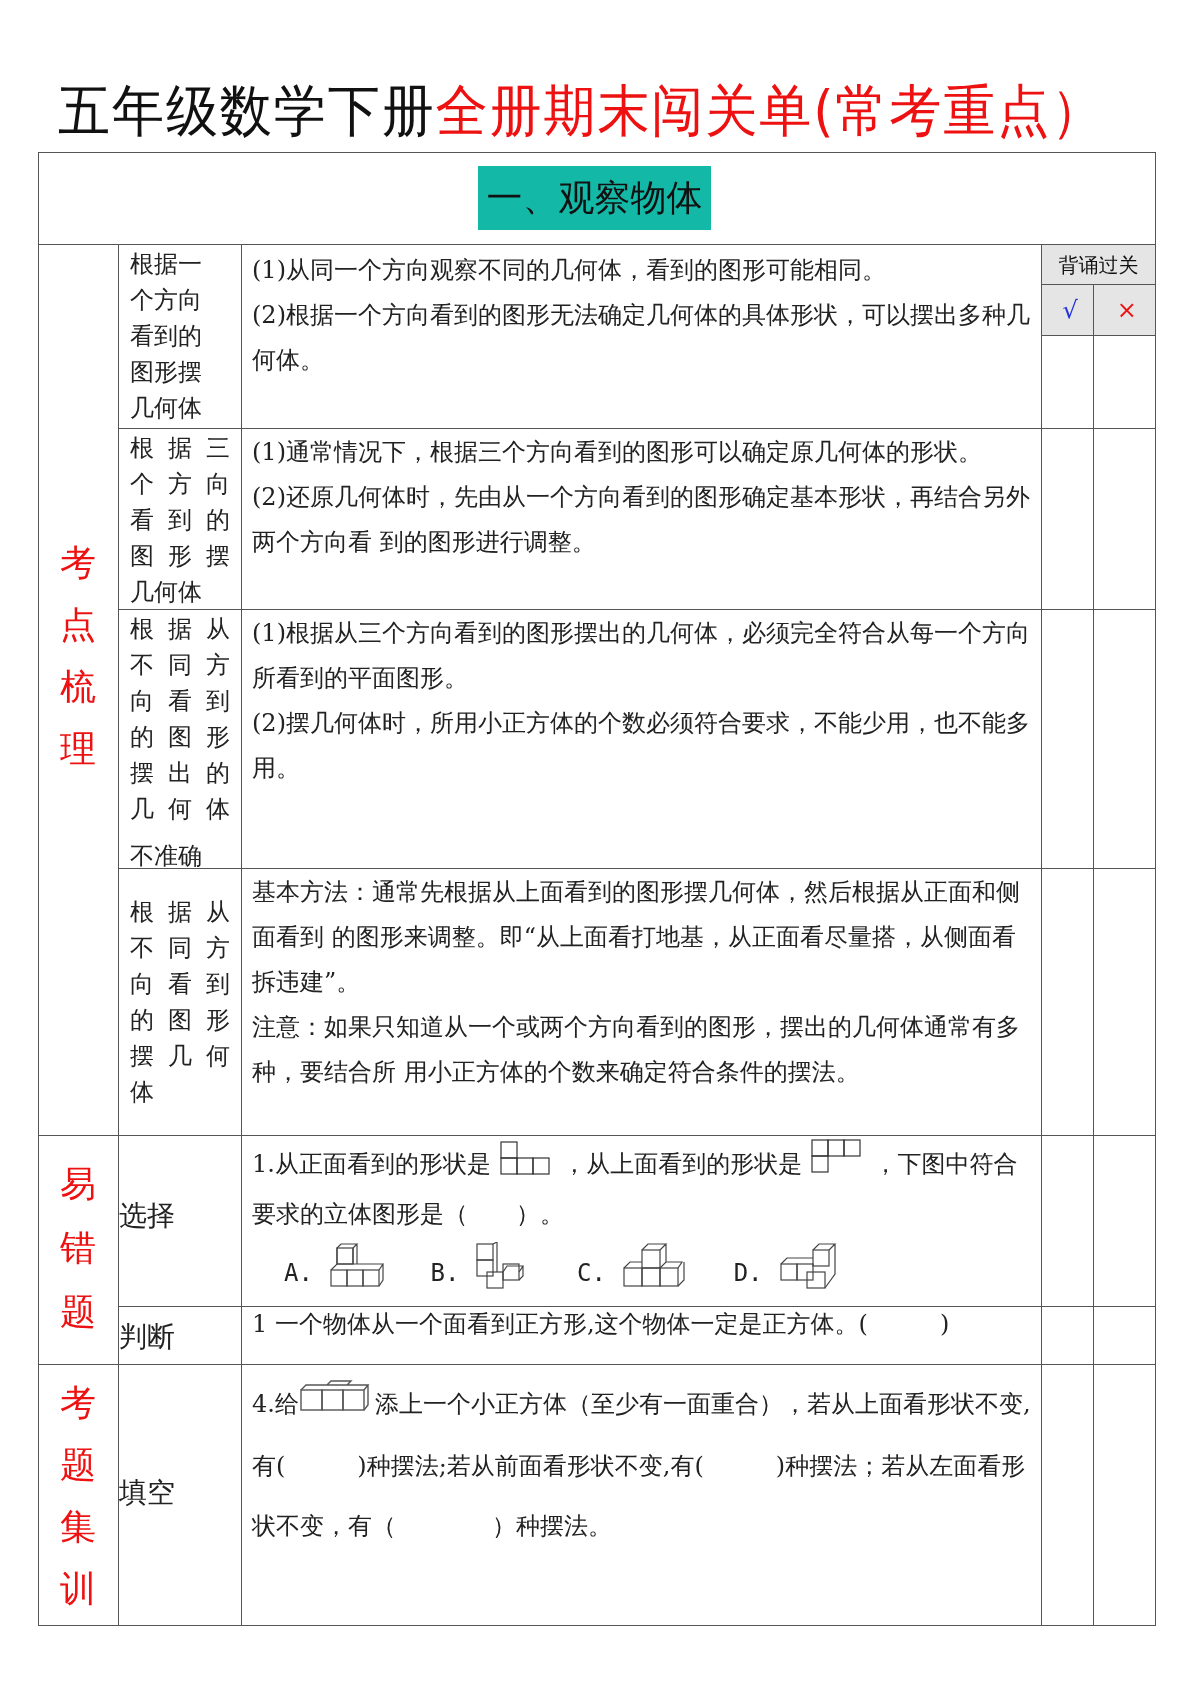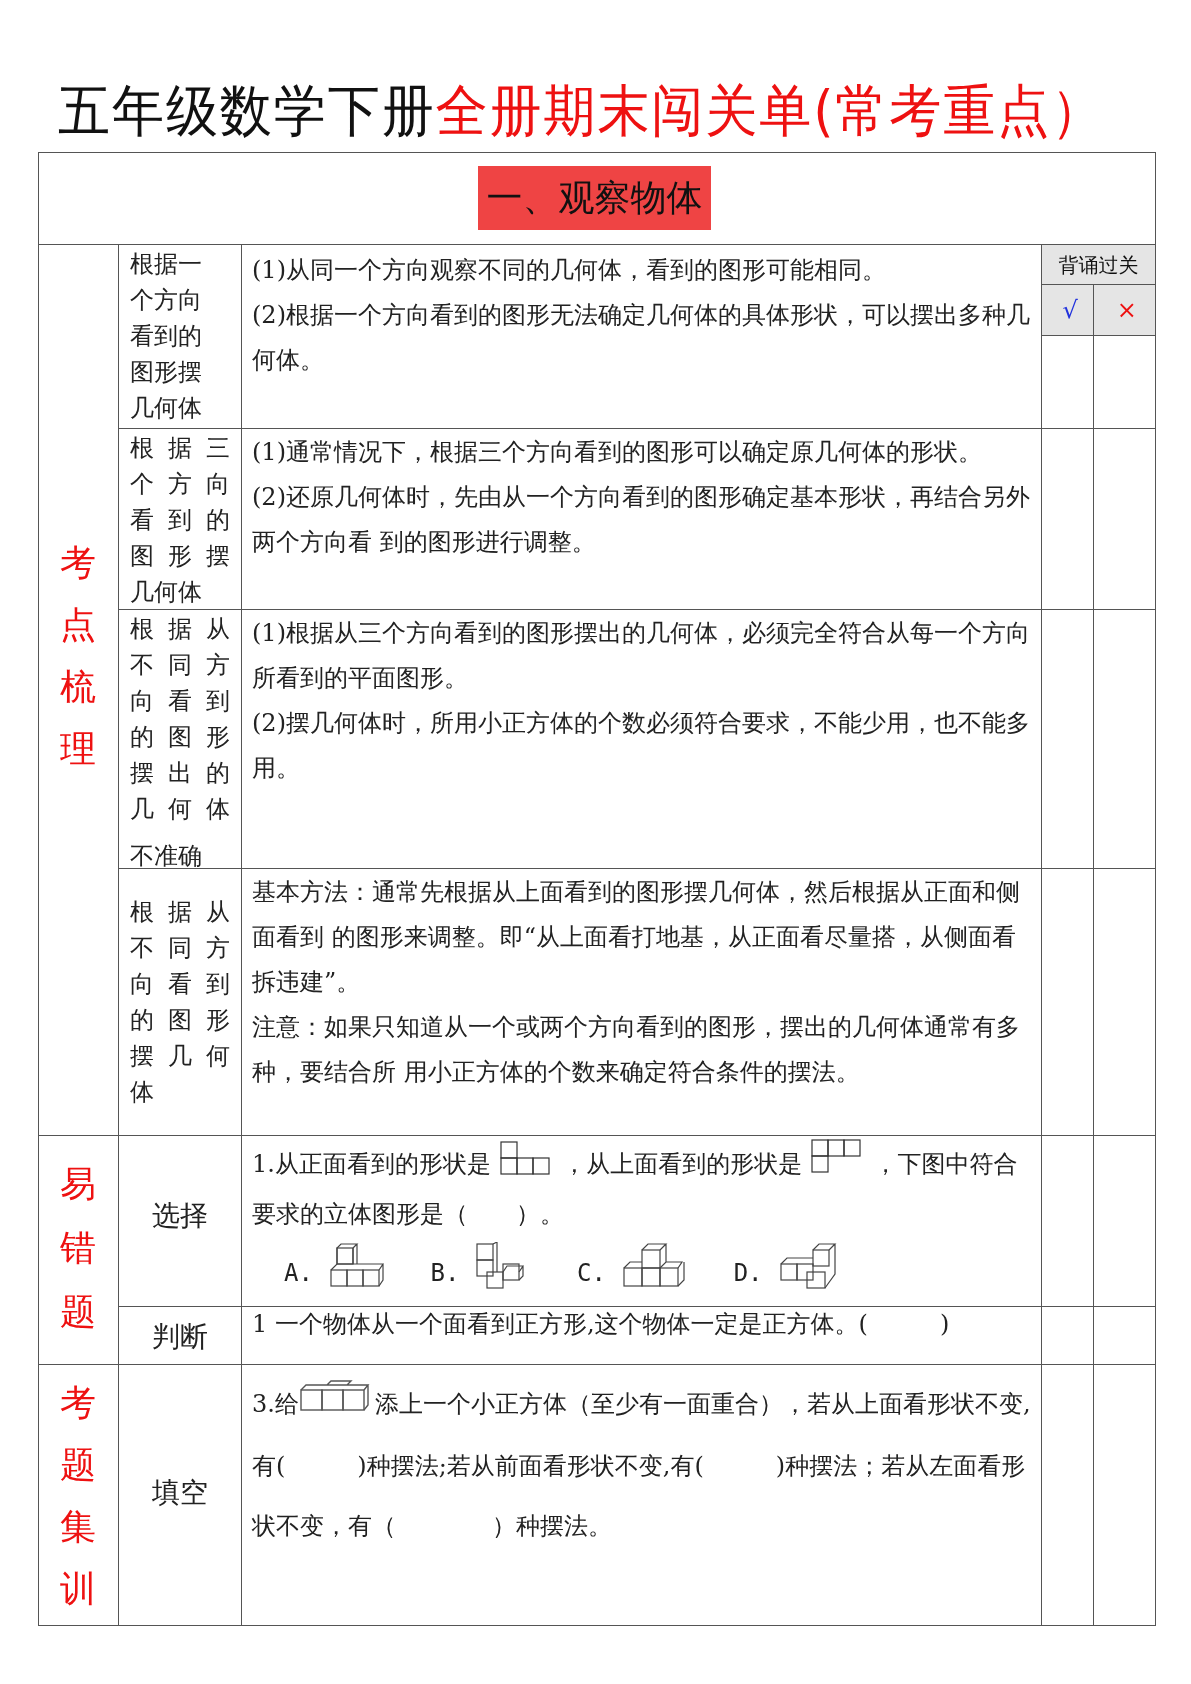--- a/index.html
+++ b/index.html
@@ -6,31 +6,31 @@
   body { width:1191px; height:1684px; position:relative; overflow:hidden;
          font-family:"DejaVu Serif","Liberation Serif",serif; color:#1a1a1a; }
   .title { position:absolute; left:58px; top:76px; font-size:56px; line-height:70px;
            font-family:"DejaVu Sans","Liberation Sans",sans-serif; letter-spacing:2px; white-space:nowrap; transform:scaleX(0.93); transform-origin:left; }
   .title .black { color:#111; }
   .title .red { color:#ee1111; }
   .sheet { position:absolute; left:38px; top:152px; width:1118px; height:1474px; }
   .box { position:absolute; border:1.5px solid #555; box-sizing:border-box; }
   .hline { position:absolute; height:0; border-top:1.5px solid #555; }
   .vline { position:absolute; width:0; border-left:1.5px solid #555; }
-  .section-title { position:absolute; left:440px; top:14px; width:233px; height:64px; background:#ef4444;
+  .section-title { position:absolute; left:440px; top:14px; width:233px; height:64px; background:#14b8a6;
                    font-size:36px; line-height:64px; text-align:center; color:#111;
                    font-family:"DejaVu Sans","Liberation Sans",sans-serif; }
   .vert-red { position:absolute; color:#ee1111; font-size:36px; width:60px; text-align:center;
               font-family:"DejaVu Serif","Liberation Serif",serif; }
   .vert-red span { display:block; }
   .topic { position:absolute; font-size:24px; line-height:36px; color:#222; }
   .topic.just { text-align:justify; text-align-last:justify; }
   .content { position:absolute; font-size:24px; line-height:45px; color:#222; }
   .content p { margin:0; }
-  .center-label { position:absolute; font-size:28px; color:#222; text-align:center; }
+  .center-label { position:absolute; font-size:28px; color:#222; }
   .check-head { position:absolute; background:#e5e5e5; }
   .check-title { position:absolute; left:0; width:100%; top:0; height:40px; text-align:center; line-height:40px; font-size:20px; color:#111;
                  font-family:"DejaVu Sans","Liberation Sans",sans-serif; }
   .mark { position:absolute; width:50%; text-align:center; font-size:24px; line-height:50px; top:40px; }
   .mark.ok { left:0; color:#2233dd; }
   .mark.no { left:50%; color:#ee1111; }
   .inline-fig { display:inline-block; vertical-align:middle; }
   .opt { display:inline-block; margin-right:36px; font-family:"DejaVu Sans Mono","Liberation Mono",monospace; font-size:24px; }
   .opt-label { margin-right:14px; }
 </style>
@@ -201,21 +201,21 @@
               </g>
             </svg></span></span>
     </div>
   </div>
 
   <div class="center-label" style="left:81px;top:1166px;width:122px;">判断</div>
   <div class="content" style="left:214px;top:1150px;width:780px;">1 一个物体从一个面看到正方形,这个物体一定是正方体。(　　　)</div>
 
   <div class="center-label" style="left:81px;top:1322px;width:122px;">填空</div>
   <div class="content" style="left:214px;top:1222px;width:780px;line-height:60px;">
-    <span>3.给</span><span class="inline-fig"><svg width="76" height="34" viewBox="0 0 76 34">
+    <span>4.给</span><span class="inline-fig"><svg width="76" height="34" viewBox="0 0 76 34">
           <g fill="none" stroke="#555" stroke-width="1.4">
             <rect x="2" y="10" width="21" height="20"></rect>
             <rect x="23" y="10" width="21" height="20"></rect>
             <rect x="44" y="10" width="21" height="20"></rect>
             <path d="M2 10l5-5h62l-4 5M65 30l4-5V5M28 5l4-4h20l-4 4"></path>
           </g>
         </svg></span><span>添上一个小正方体（至少有一面重合），若从上面看形状不变,有(　　　)种摆法;若从前面看形状不变,有(　　　)种摆法；若从左面看形状不变，有（　　　　）种摆法。</span>
   </div>
 
   <div style="position:absolute;left:1004px;top:184px;width:50px;height:91px;"></div>

